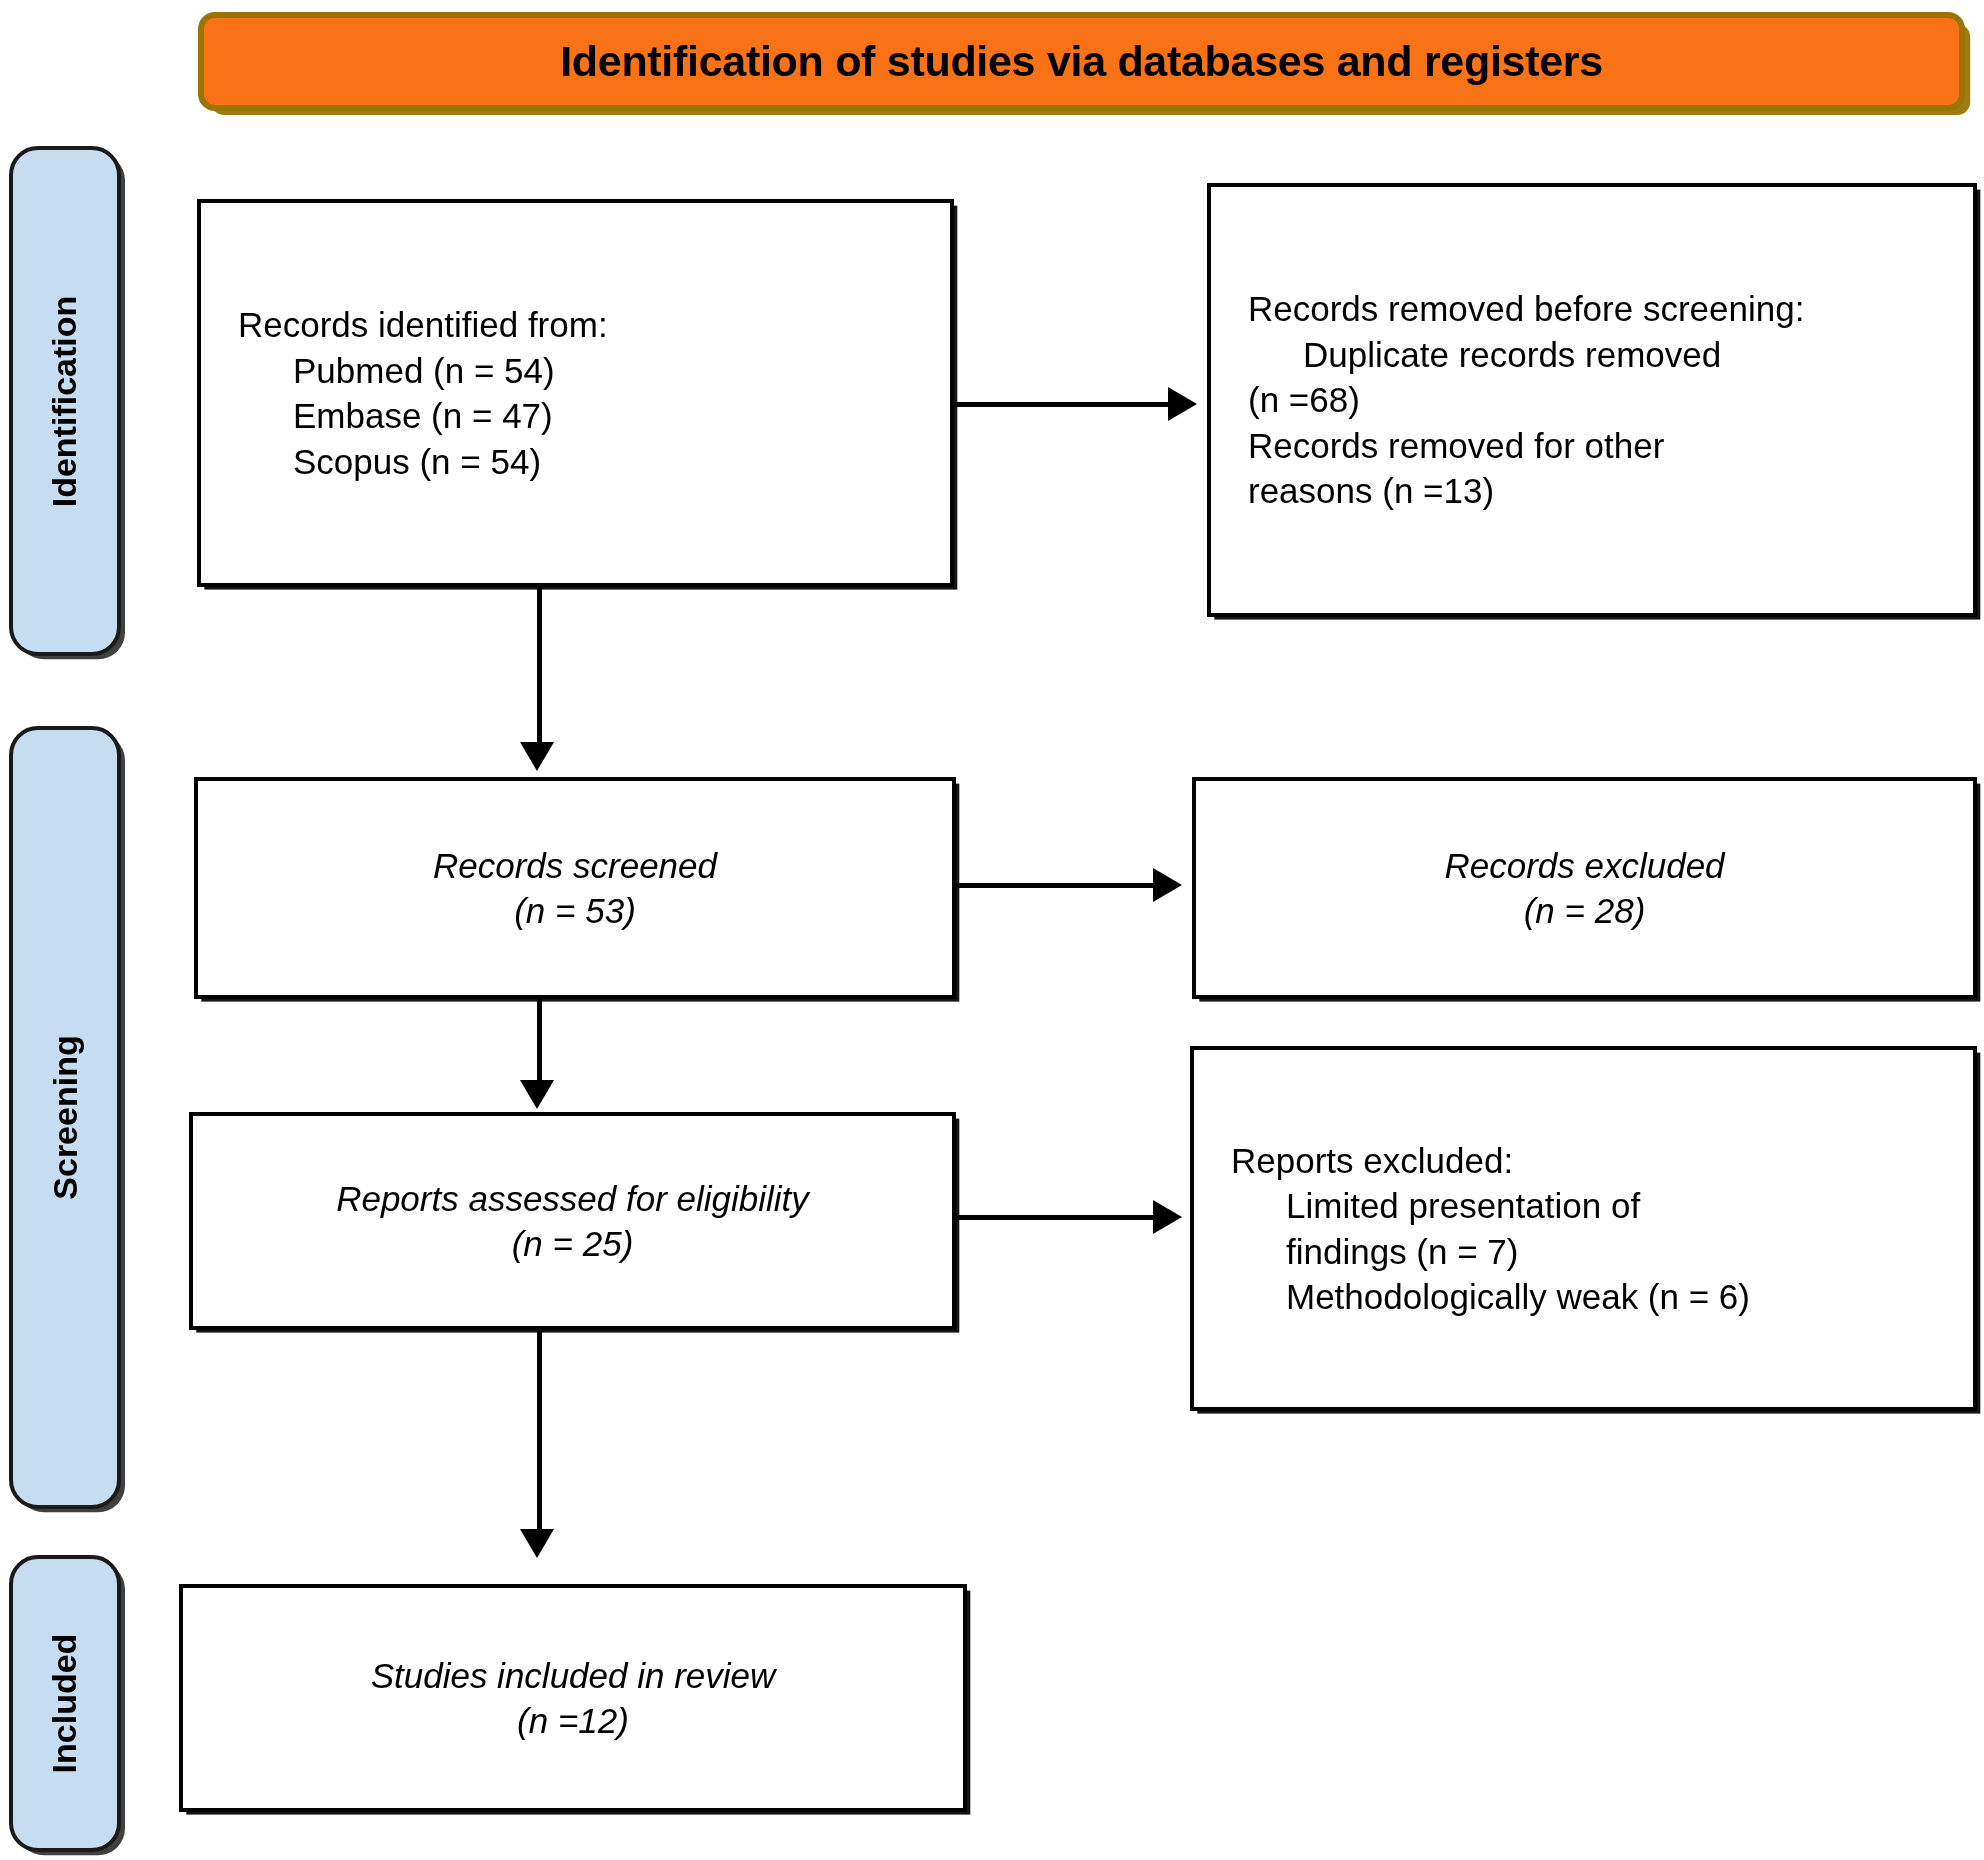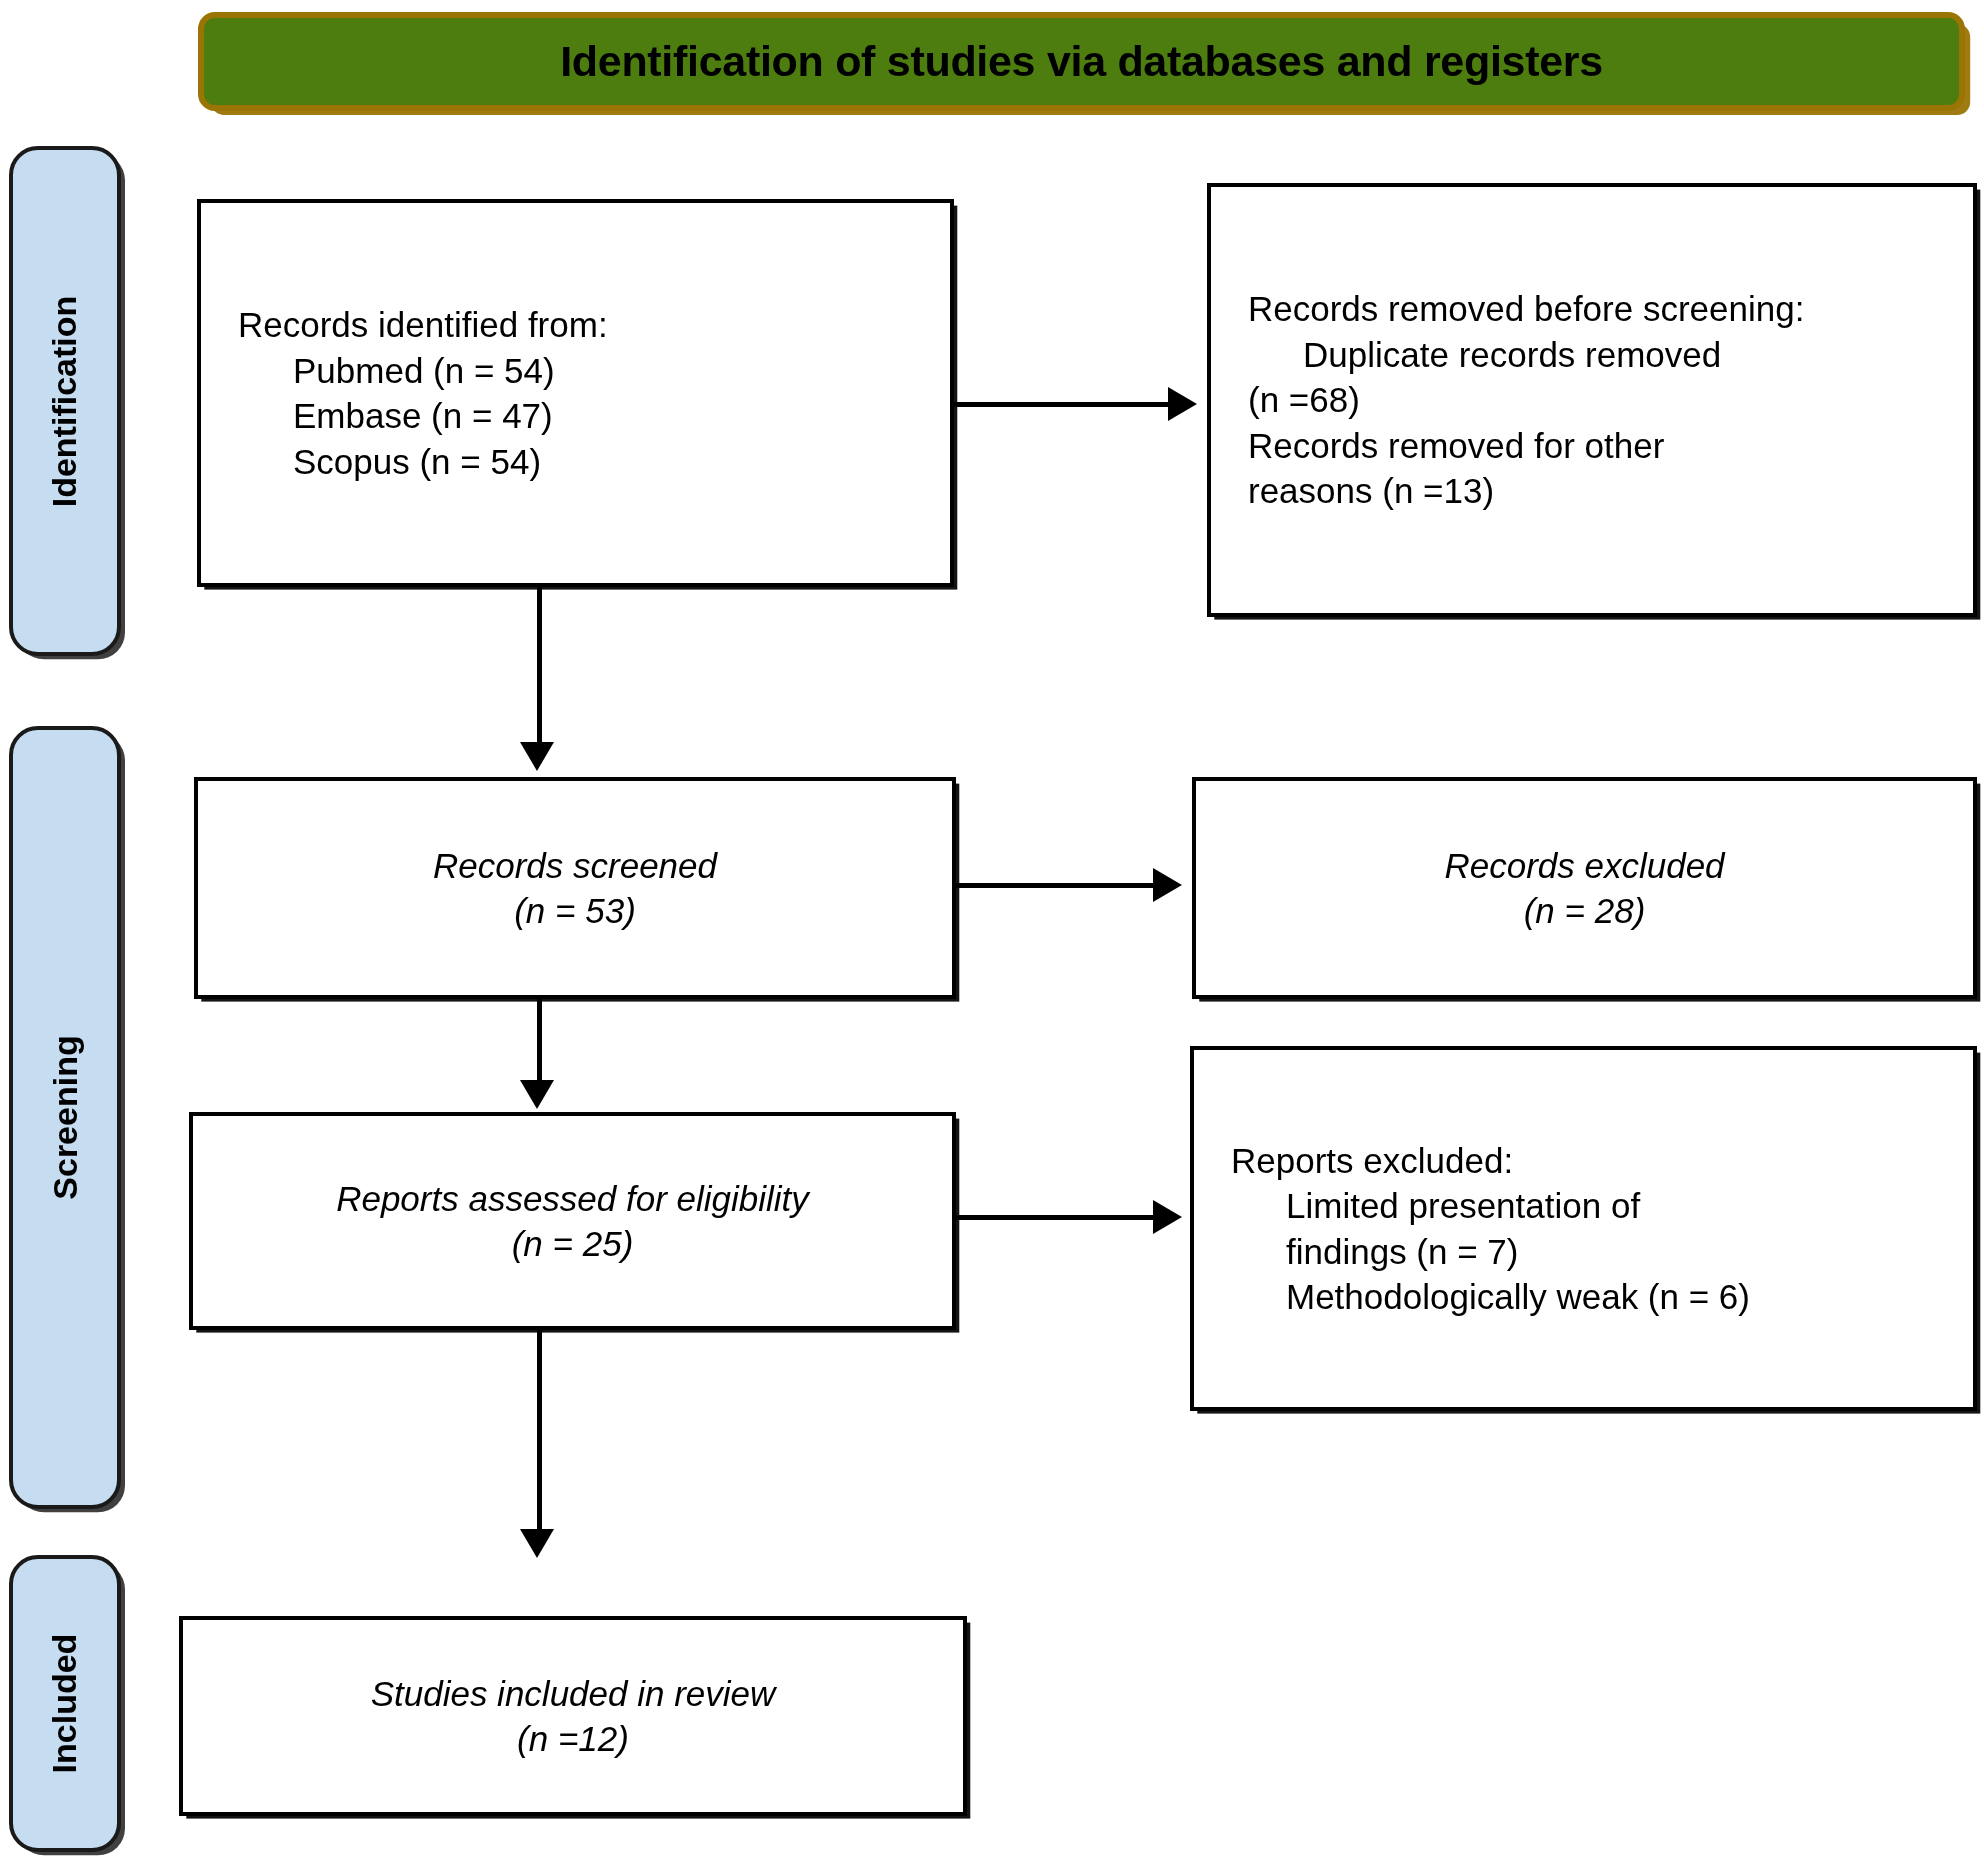--- a/index.html
+++ b/index.html
@@ -18,21 +18,21 @@
     overflow: hidden;
   }
 
   
   .banner {
     position: absolute;
     left: 198px;
     top: 12px;
     width: 1767px;
     height: 99px;
-    background: #4d7c0f;
+    background: #f97316;
     border: 6px solid #9A7404;
     border-radius: 17px;
     box-sizing: border-box;
     display: flex;
     align-items: center;
     justify-content: center;
     box-shadow: 9.2px 8px 0 -4px rgba(154,116,4,0.95);
   }
   .banner-title {
     font-size: 43px;
@@ -88,21 +88,21 @@
   .fbox .line.wrapped { white-space: normal; }
   .fbox .pad { padding-left: 37px; }
   .ital { }
 
   #box-identified   { left: 197px;  top: 199px;  width: 757px; height: 388px; }
   #box-removed      { left: 1207px; top: 183px;  width: 770px; height: 434px; }
   #box-screened     { left: 194px;  top: 777px; width: 762px; height: 222px; }
   #box-excluded     { left: 1192px; top: 777px; width: 785px; height: 222px; }
   #box-eligibility  { left: 189px;  top: 1112px; width: 767px; height: 218px; }
   #box-rexcluded    { left: 1190px; top: 1046px; width: 787px; height: 365px; }
-  #box-included     { left: 179px;  top: 1584px; width: 788px; height: 200px; margin-top: 32px; }
+  #box-included     { left: 179px;  top: 1584px; width: 788px; height: 228px; }
 
   
   .hline {
     position: absolute;
     height: 4.6px;
     background: #000000;
   }
   .vline {
     position: absolute;
     width: 4.6px;

